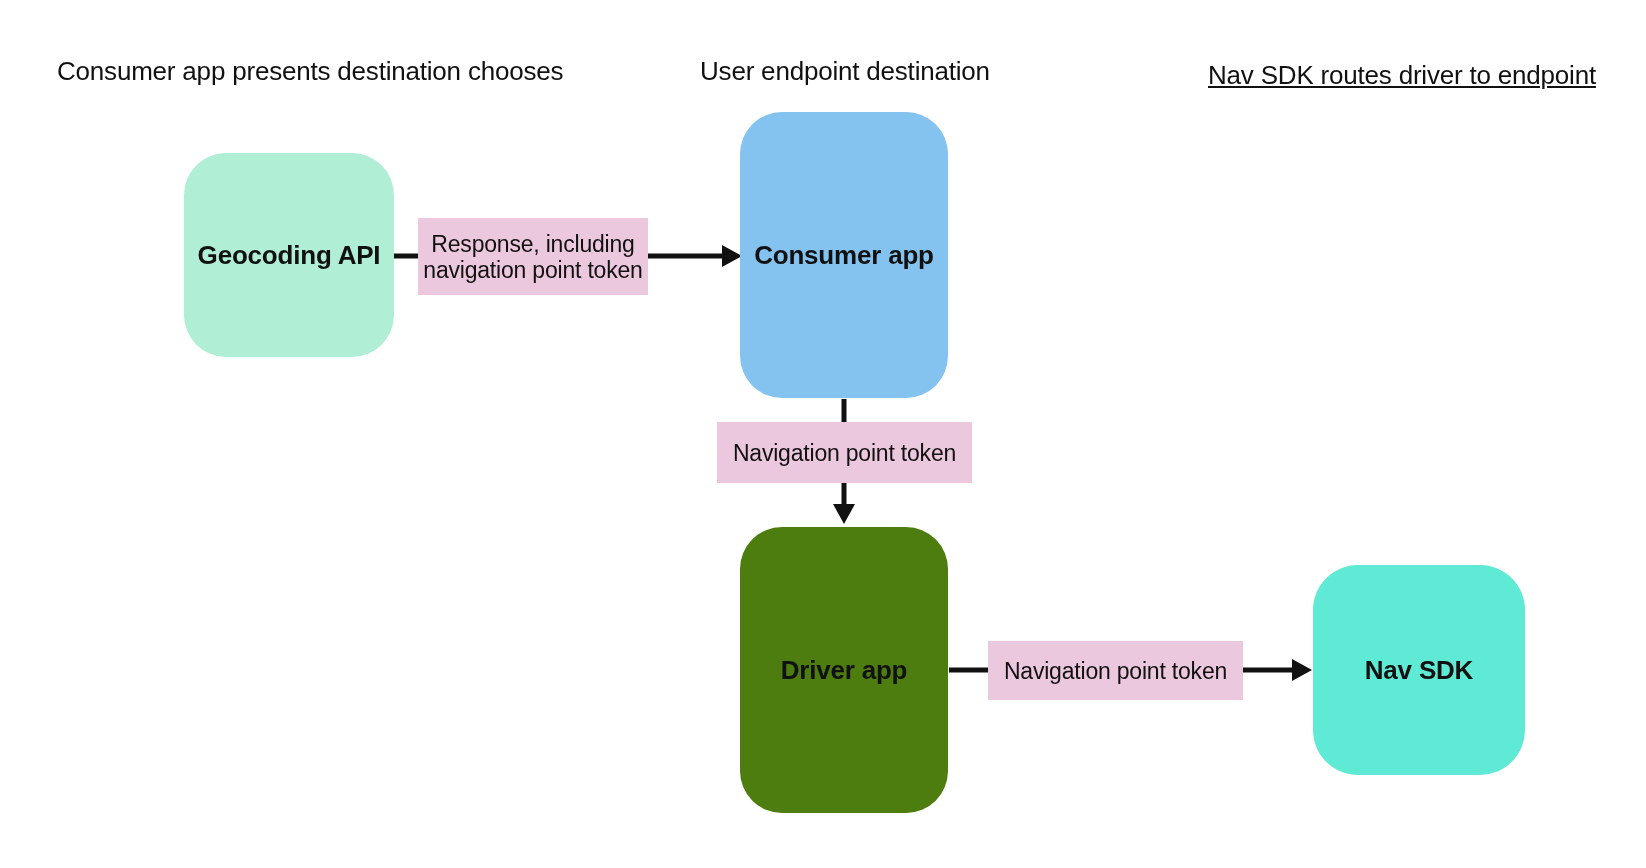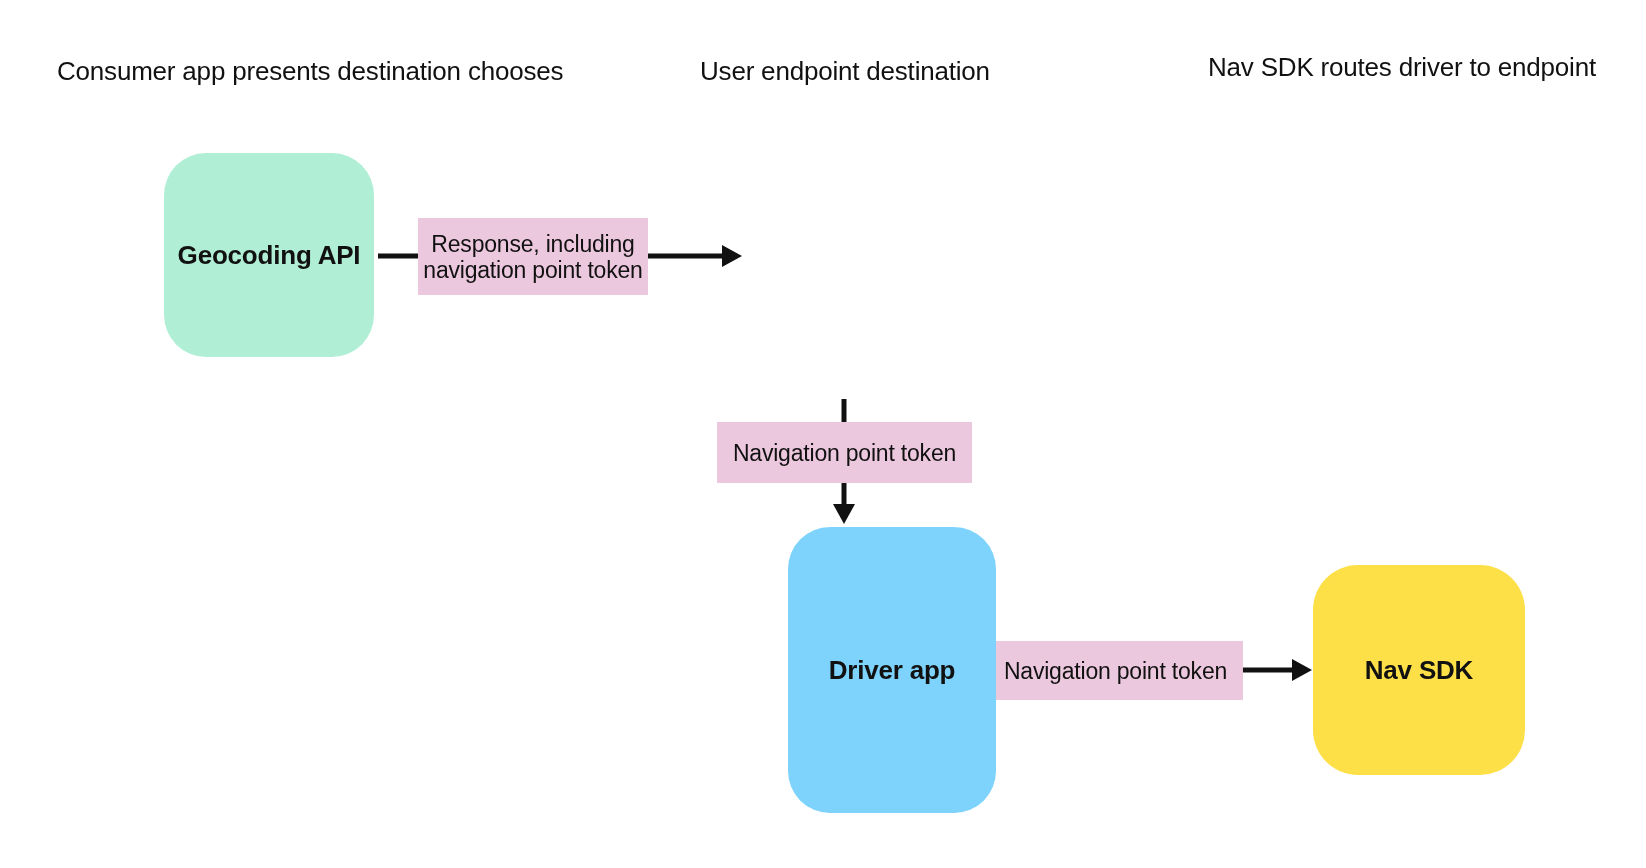--- a/index.html
+++ b/index.html
@@ -17,34 +17,34 @@
   .stage-heading {
     position: absolute;
     font-size: 26px;
     font-weight: 400;
     color: #111111;
     letter-spacing: -0.2px;
     white-space: nowrap;
   }
   #heading-1 { left: 57px;   top: 56px; }
   #heading-2 { left: 700px;  top: 56px; }
-  #heading-3 { left: 1208px; top: 52px; }
+  #heading-3 { left: 1208px; top: 60px; text-decoration: underline; }
 
   .node {
     position: absolute;
     display: flex;
     align-items: center;
     justify-content: center;
     font-size: 26px;
     font-weight: 700;
     color: #111111;
     letter-spacing: -0.2px;
     text-align: center;
   }
-  #node-geocoding-api { left: 164px;  top: 153px; width: 210px; height: 204px; border-radius: 42px; }
+  #node-geocoding-api { left: 184px;  top: 153px; width: 210px; height: 204px; border-radius: 42px; }
   #node-consumer-app  { left: 740px;  top: 112px; width: 208px; height: 286px; border-radius: 42px; }
   #node-driver-app    { left: 740px;  top: 527px; width: 208px; height: 286px; border-radius: 42px; }
   #node-nav-sdk       { left: 1313px; top: 565px; width: 212px; height: 210px; border-radius: 45px; }
 
   .edge-label {
     position: absolute;
     display: flex;
     align-items: center;
     justify-content: center;
     text-align: center;
@@ -94,16 +94,17 @@
       <line x1="1243" y1="670" x2="1292" y2="670" style="stroke: rgb(17, 17, 17);"></line>
       <polygon points="1292,659 1292,681 1312,670" style="fill: rgb(17, 17, 17);"></polygon>
     </g>
   </svg>
 
   <div class="edge-label" id="edge-label-1" style="background: rgb(236, 200, 222);">Response, including navigation point token</div>
   <div class="edge-label" id="edge-label-2" style="background: rgb(236, 200, 222);">Navigation point token</div>
   <div class="edge-label" id="edge-label-3" style="background: rgb(236, 200, 222);">Navigation point token</div>
 
   <div class="node" id="node-geocoding-api" style="background: rgb(176, 239, 214);">Geocoding API</div>
-  <div class="node" id="node-driver-app" style="background: #7dd3fc; margin-left: 48px;">Driver app</div>
-  <div class="node" id="node-nav-sdk" style="background: #fde047;">Nav SDK</div>
+  <div class="node" id="node-consumer-app" style="background: rgb(132, 195, 240);">Consumer app</div>
+  <div class="node" id="node-driver-app" style="background: #4d7c0f;">Driver app</div>
+  <div class="node" id="node-nav-sdk" style="background: #5eead4;">Nav SDK</div>
 
 </div>
 
 </body></html>

